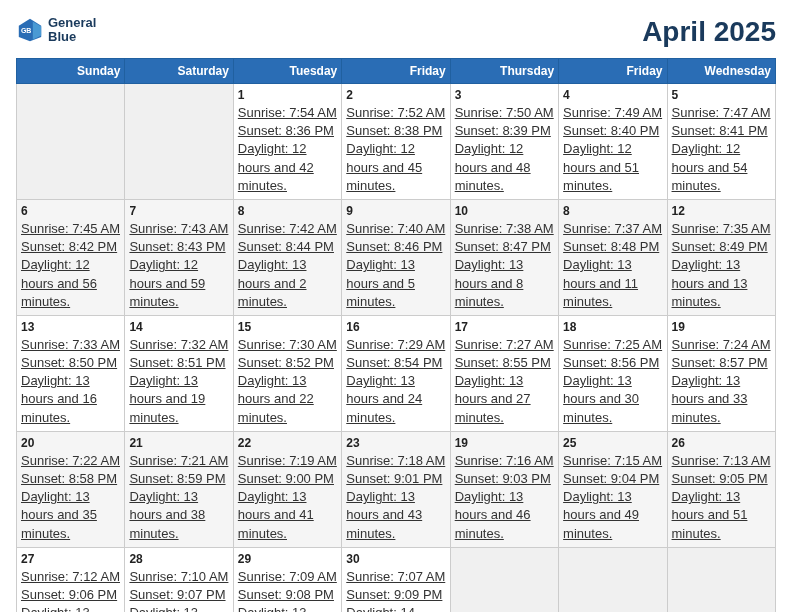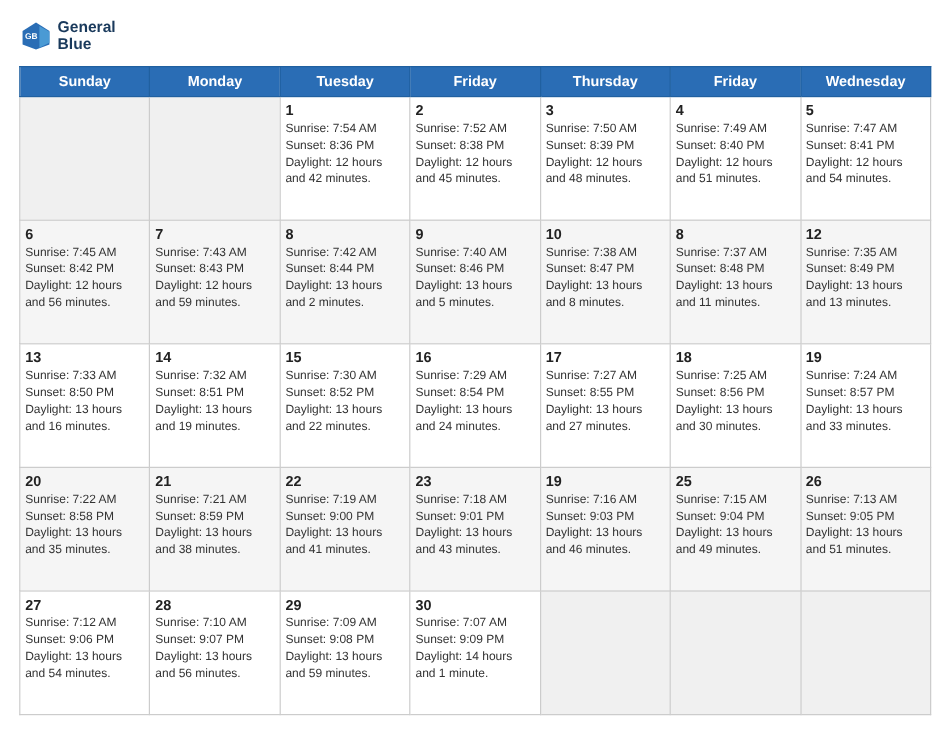--- a/index.html
+++ b/index.html
@@ -58,42 +58,43 @@
       border-collapse: collapse;
       width: 100%;
       table-layout: fixed;
     }
     .calendar thead tr th {
       background: #2a6db5;
       color: #fff;
       font-size: 12px;
       font-weight: bold;
       padding: 5px 4px;
-      text-align: center;
+      text-align: right;
       border: 1px solid #2060a0;
     }
     .calendar tbody tr td {
       border: 1px solid #ccc;
       vertical-align: top;
       padding: 4px;
       font-size: 9.5px;
       color: #333;
       height: 82px;
     }
     .day-number {
       font-size: 12px;
       font-weight: bold;
       color: #222;
       display: block;
       margin-bottom: 2px;
     }
     .day-info {
-      font-size: 10px;
+      font-size: 13px;
       color: #333;
       line-height: 1.4;
+      text-decoration: underline;
     }
     .empty-cell {
       background: #f9f9f9;
     }
     .calendar tbody tr:nth-child(odd) td {
       background: #fff;
     }
     .calendar tbody tr:nth-child(even) td {
       background: #f5f5f5;
     }
@@ -111,28 +112,29 @@
         <polygon points="20,4 36,14 36,30 20,36 4,30 4,14" fill="#2a6db5"></polygon>
         <polygon points="24,8 36,15 36,28 24,34" fill="#4a9ad4"></polygon>
         <text x="7" y="24" font-size="10" fill="white" font-weight="bold">GB</text>
       </svg>
       <div class="logo-text">
         <span>General</span>
         <span>Blue</span>
       </div>
     </div>
     <div class="title-block">
+      <div class="title-main">April 2025</div>
     </div>
   </div>
 
   <table class="calendar">
     <thead>
       <tr>
       <th>Sunday</th>
-          <th>Monday</th>
+          <th>Saturday</th>
           <th>Tuesday</th>
           <th>Friday</th>
           <th>Thursday</th>
           <th>Friday</th>
           <th>Wednesday</th>
         </tr>
     </thead>
     <tbody id="calendar-body">
     <tr>
           <td class="empty-cell"></td>

